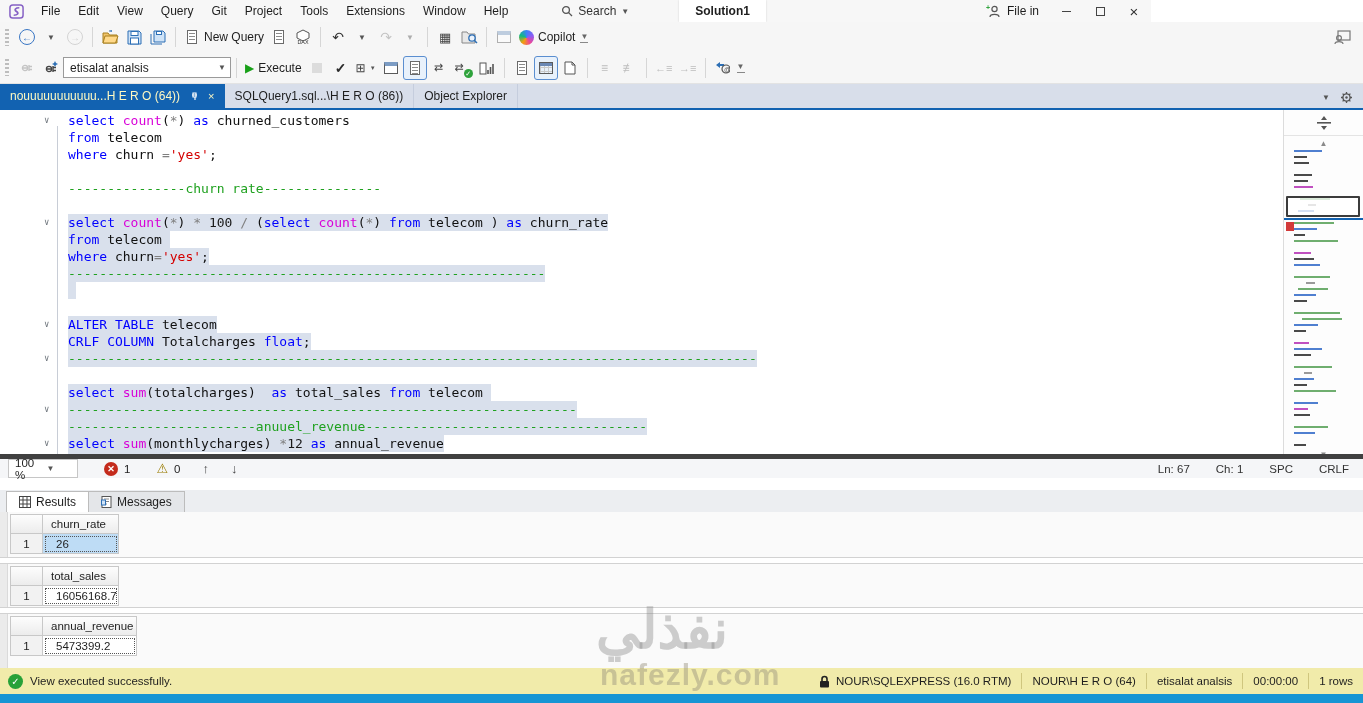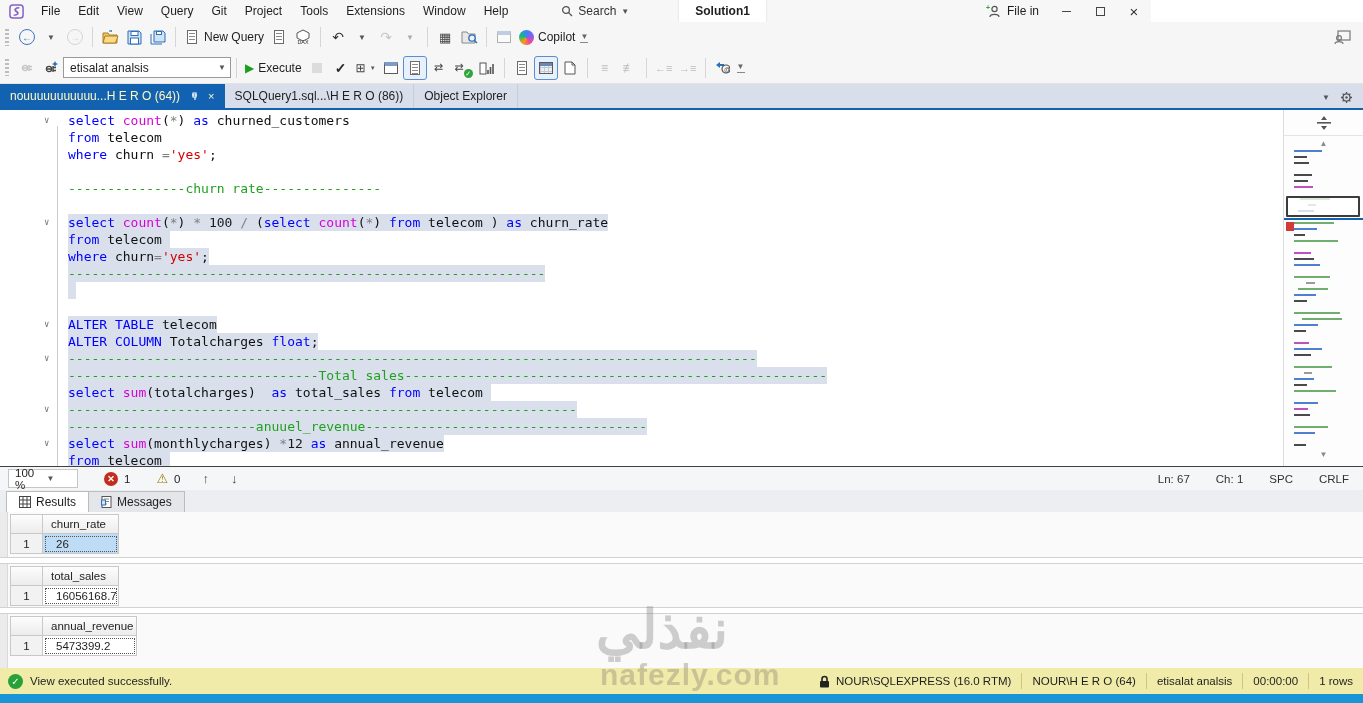--- a/index.html
+++ b/index.html
@@ -75,21 +75,21 @@
   .mm-split { position:absolute; top:0; left:0; right:0; height:26px; border-bottom:1px solid #e4e4e4; display:flex; align-items:center; justify-content:center; }
   .mm-arrow { position:absolute; left:0; right:0; text-align:center; color:#8a8a8a; font-size:8px; }
   .mm-rows { position:absolute; top:40px; left:10px; right:8px; }
   .mm-row { height:6px; }
   .mm-row i { display:block; height:2px; }
   .mm-viewport { position:absolute; left:2px; right:3px; top:86px; height:21px; border:2px solid #3c3c3c; background:rgba(255,255,255,.75); border-radius:1px; }
   .mm-blueline { position:absolute; left:0; right:0; top:108px; height:2px; background:#1262b1; }
   .mm-errmark { position:absolute; left:2px; top:112px; width:8px; height:9px; background:#d23a3a; }
 
   
-  .estatus { position:absolute; left:0; top:466px; width:1363px; height:24px; background:#f5f6f8; border-top:1px solid #404040; display:flex; align-items:center; font-size:11.5px; }
+  .estatus { position:absolute; left:0; top:454px; width:1363px; height:24px; background:#f5f6f8; border-top:5px solid #404040; display:flex; align-items:center; font-size:11.5px; }
   .zoom-combo { width:70px; height:19px; background:#fff; border:1px solid #c6c6c6; display:flex; align-items:center; margin-left:8px; }
   .zoom-combo span { flex:1; padding-left:6px; }
   .err-circle { width:14px; height:14px; border-radius:50%; background:#c42b1c; color:#fff; font-size:9px; font-weight:bold; display:flex; align-items:center; justify-content:center; }
   .warn-tri { color:#9a7b00; font-size:13px; }
   .es-group { display:flex; align-items:center; gap:6px; margin-left:26px; }
   .es-arrow { color:#444; font-size:13px; margin-left:22px; }
   .es-right { margin-left:auto; display:flex; gap:26px; padding-right:14px; color:#333; }
 
   
   .rtabs { position:absolute; left:0; top:490px; width:1363px; height:22px; background:#eceef1; display:flex; align-items:flex-end; padding-left:6px; }
@@ -420,23 +420,23 @@
         <div class="line"><div class="gutter"></div><span class="codetext"></span></div>
         <div class="line"><div class="gutter"></div><span class="codetext"><span class="tk-cm">---------------churn rate---------------</span></span></div>
         <div class="line"><div class="gutter"></div><span class="codetext"></span></div>
         <div class="line"><div class="gutter"><span class="fold-glyph">∨</span></div><span class="codetext hl"><span class="tk-kw">select </span><span class="tk-fn">count</span><span class="tk-pl">(</span><span class="tk-op">*</span><span class="tk-pl">)</span><span class="tk-op"> * </span><span class="tk-nm">100</span><span class="tk-op"> / </span><span class="tk-pl">(</span><span class="tk-kw">select </span><span class="tk-fn">count</span><span class="tk-pl">(</span><span class="tk-op">*</span><span class="tk-pl">)</span><span class="tk-kw"> from </span><span class="tk-id">telecom </span><span class="tk-pl">)</span><span class="tk-kw"> as </span><span class="tk-id">churn_rate</span></span></div>
         <div class="line"><div class="gutter"></div><span class="codetext hl"><span class="tk-kw">from </span><span class="tk-id">telecom </span></span></div>
         <div class="line"><div class="gutter"></div><span class="codetext hl"><span class="tk-kw">where </span><span class="tk-id">churn</span><span class="tk-op">=</span><span class="tk-str">'yes'</span><span class="tk-pl">;</span></span></div>
         <div class="line"><div class="gutter"></div><span class="codetext hl"><span class="tk-cm">-------------------------------------------------------------</span></span></div>
         <div class="line"><div class="gutter"></div><span class="codetext hl tiny"></span></div>
         <div class="line"><div class="gutter"></div><span class="codetext"></span></div>
         <div class="line"><div class="gutter"><span class="fold-glyph">∨</span></div><span class="codetext hl"><span class="tk-kw">ALTER TABLE </span><span class="tk-id">telecom</span></span></div>
-        <div class="line"><div class="gutter"></div><span class="codetext hl"><span class="tk-kw">ALTER COLUMN </span><span class="tk-id">Totalcharges </span><span class="tk-kw">float</span><span class="tk-pl">;</span></span></div>
+        <div class="line"><div class="gutter"></div><span class="codetext hl"><span class="tk-kw">CRLF COLUMN </span><span class="tk-id">Totalcharges </span><span class="tk-kw">float</span><span class="tk-pl">;</span></span></div>
         <div class="line"><div class="gutter"><span class="fold-glyph">∨</span></div><span class="codetext hl"><span class="tk-cm">----------------------------------------------------------------------------------------</span></span></div>
-        <div class="line"><div class="gutter"></div><span class="codetext hl"><span class="tk-cm">--------------------------------Total sales------------------------------------------------------</span></span></div>
+        <div class="line"><div class="gutter"></div></div>
         <div class="line"><div class="gutter"></div><span class="codetext hl"><span class="tk-kw">select </span><span class="tk-fn">sum</span><span class="tk-pl">(</span><span class="tk-id">totalcharges</span><span class="tk-pl">)</span><span class="tk-id">  </span><span class="tk-kw">as</span><span class="tk-id"> total_sales </span><span class="tk-kw">from</span><span class="tk-id"> telecom </span></span></div>
         <div class="line"><div class="gutter"><span class="fold-glyph">∨</span></div><span class="codetext hl"><span class="tk-cm">-----------------------------------------------------------------</span></span></div>
         <div class="line"><div class="gutter"></div><span class="codetext hl"><span class="tk-cm">------------------------anuuel_revenue------------------------------------</span></span></div>
         <div class="line"><div class="gutter"><span class="fold-glyph">∨</span></div><span class="codetext hl"><span class="tk-kw">select </span><span class="tk-fn">sum</span><span class="tk-pl">(</span><span class="tk-id">monthlycharges</span><span class="tk-pl">)</span><span class="tk-op"> *</span><span class="tk-nm">12</span><span class="tk-kw"> as </span><span class="tk-id">annual_revenue</span></span></div>
         <div class="line"><div class="gutter"></div><span class="codetext hl"><span class="tk-kw">from </span><span class="tk-id">telecom </span></span></div>
       </div>
   </div>
   <div class="minimap">
     <div class="mm-split">
       <svg width="16" height="14" viewBox="0 0 16 14">

